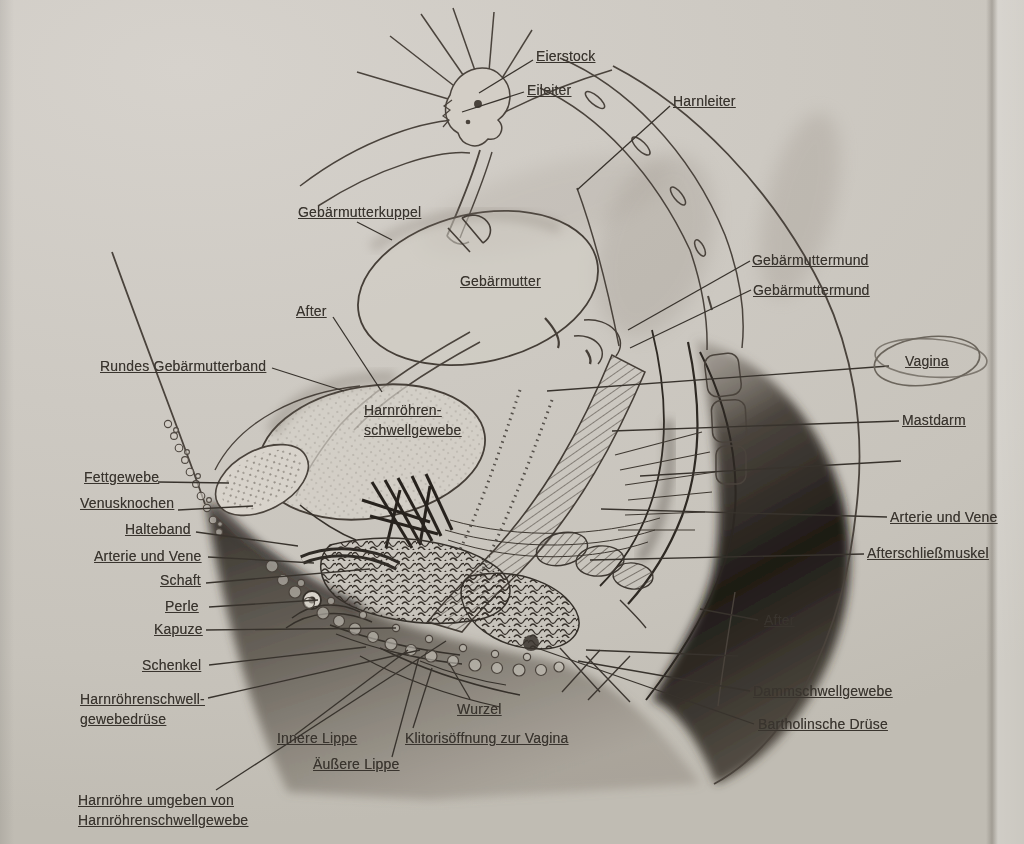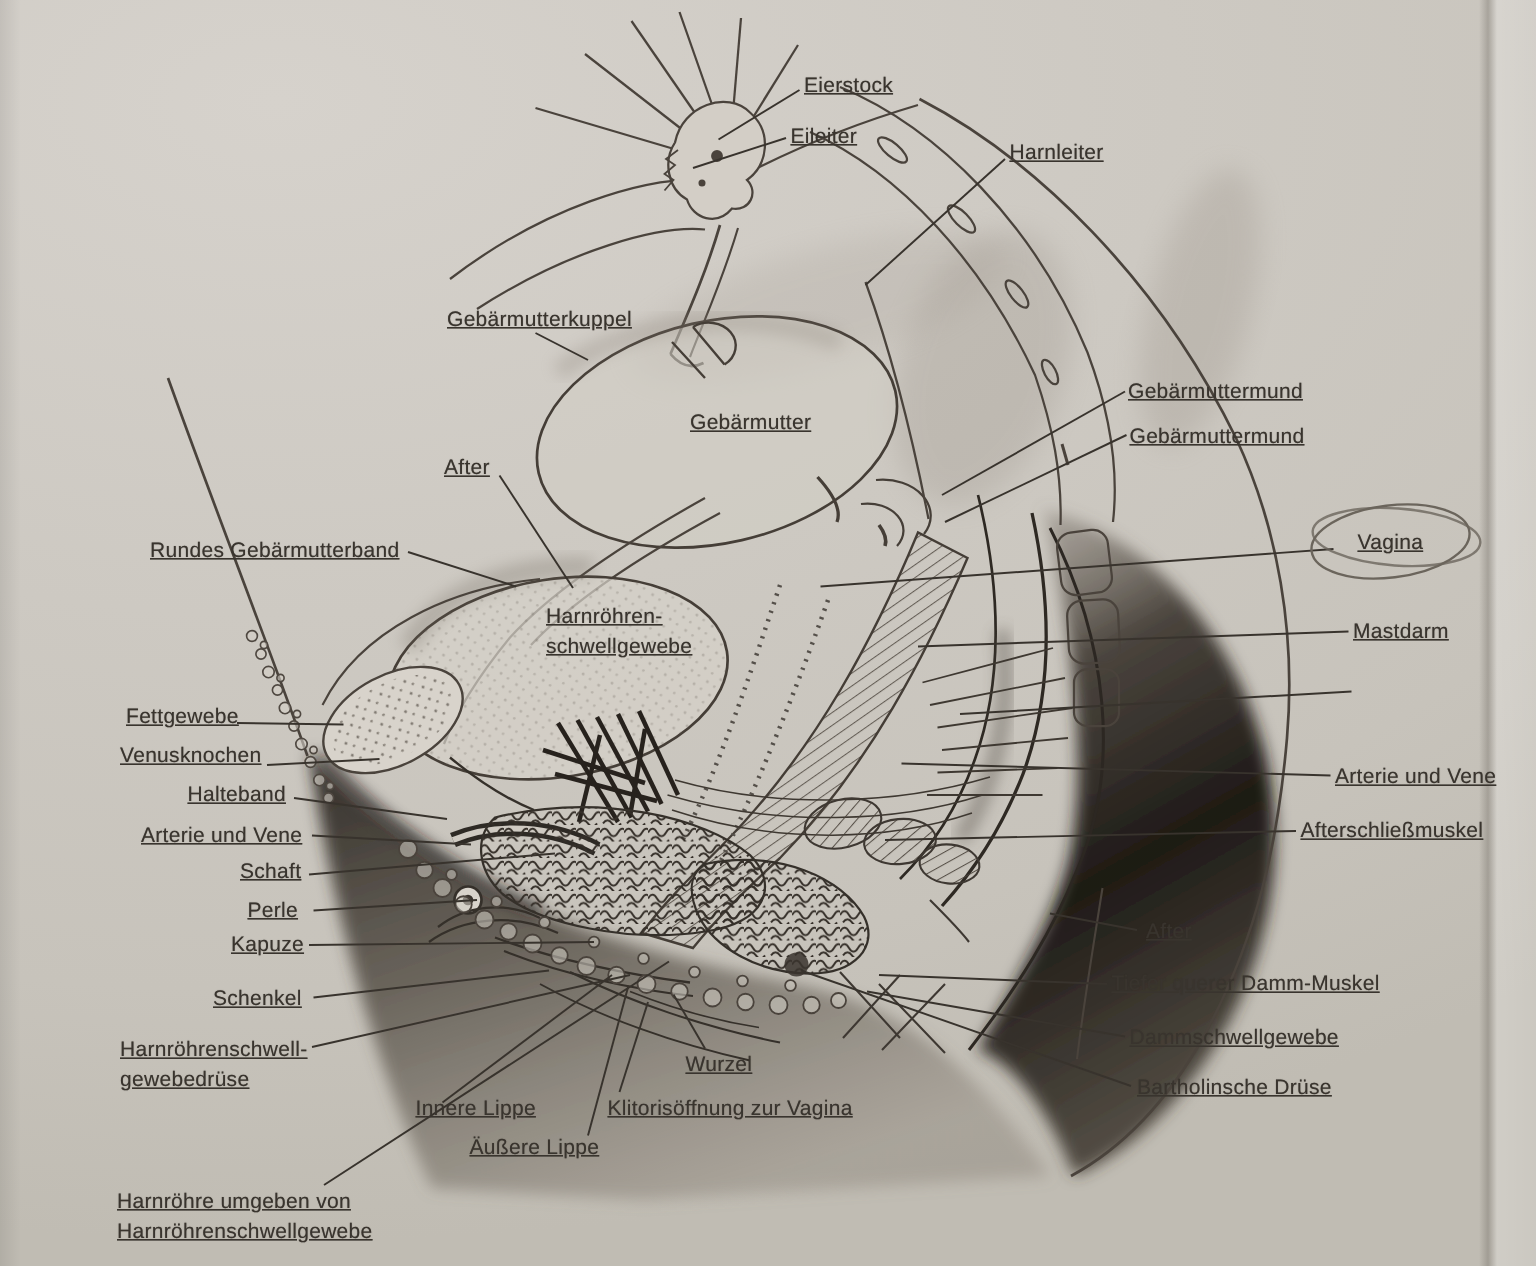--- a/index.html
+++ b/index.html
@@ -295,21 +295,20 @@
 <div class="lbl" style="left:752px;top:251px">Gebärmuttermund</div>
 <div class="lbl" style="left:753px;top:281px">Gebärmuttermund</div>
 <div class="lbl" style="left:364px;top:401px">Harnröhren-
 schwellgewebe</div>
 <div class="lbl" style="left:100px;top:357px">Rundes Gebärmutterband</div>
 <div class="lbl" style="left:905px;top:352px">Vagina</div>
 <div class="lbl" style="left:902px;top:411px">Mastdarm</div>
 <div class="lbl" style="left:890px;top:508px">Arterie und Vene</div>
 <div class="lbl" style="left:867px;top:544px">Afterschließmuskel</div>
 <div class="lbl" style="left:764px;top:611px">After</div>
-<div class="lbl" style="left:741px;top:646px">Tiefer querer Damm-Muskel</div>
 <div class="lbl" style="left:753px;top:682px">Dammschwellgewebe</div>
 <div class="lbl" style="left:758px;top:715px">Bartholinsche Drüse</div>
 <div class="lbl" style="left:84px;top:468px">Fettgewebe</div>
 <div class="lbl" style="left:80px;top:494px">Venusknochen</div>
 <div class="lbl" style="left:125px;top:520px">Halteband</div>
 <div class="lbl" style="left:94px;top:547px">Arterie und Vene</div>
 <div class="lbl" style="left:160px;top:571px">Schaft</div>
 <div class="lbl" style="left:165px;top:597px">Perle</div>
 <div class="lbl" style="left:154px;top:620px">Kapuze</div>
 <div class="lbl" style="left:142px;top:656px">Schenkel</div>

